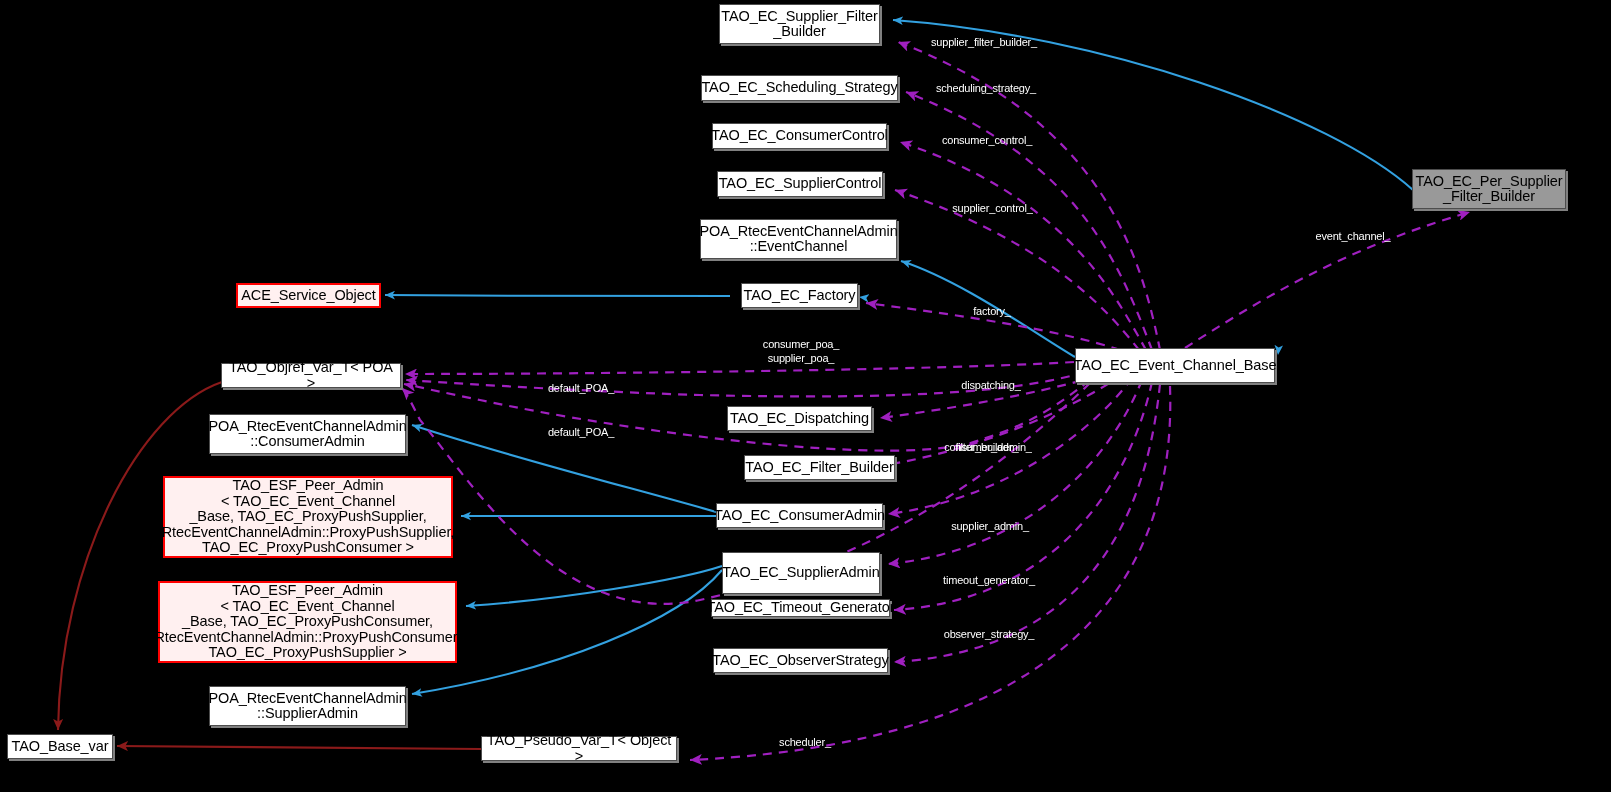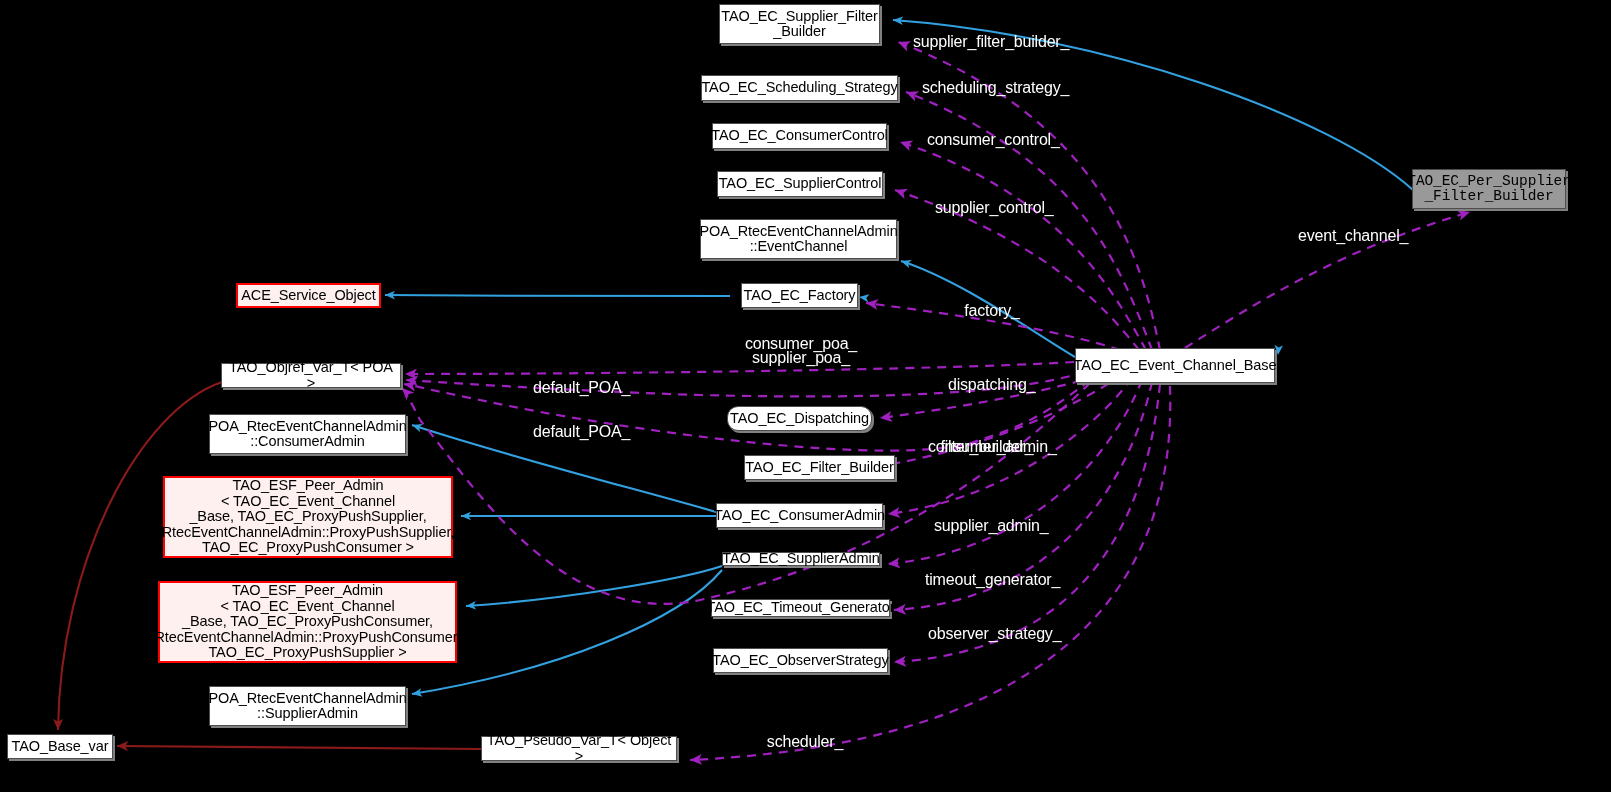--- a/index.html
+++ b/index.html
@@ -7,21 +7,21 @@
   body{width:1611px;height:792px;overflow:hidden;font-family:"Liberation Sans",sans-serif;}
   #graph{position:relative;width:1611px;height:792px;background:#000;}
   svg{position:absolute;left:0;top:0;width:1611px;height:792px;}
   .node{position:absolute;box-sizing:border-box;background:#ffffff;
         border:1px solid #4d4d4d;box-shadow:2px 2px 0 0 #808080;
         display:flex;align-items:center;justify-content:center;
         text-align:center;color:#000;font-size:14.5px;line-height:15.5px;
         letter-spacing:-0.1px;white-space:pre-line;padding:0 4px;}
   .node.red{border:2px solid #ff0000;background:#fff0f0;box-shadow:none;}
   .node.cur{background:#999999;border:1px solid #4d4d4d;box-shadow:2px 2px 0 0 #808080;}
-  .elabel{position:absolute;color:#ffffff;font-size:16px;line-height:14px;
+  .elabel{position:absolute;color:#ffffff;font-size:11px;line-height:14px;
           white-space:pre-line;text-align:center;letter-spacing:-0.2px;}
 </style>
 </head>
 <body>
 
 <div id="graph">
 
   <svg viewBox="0 0 1611 792">
     <defs>
       <marker id="arrBlue" markerWidth="11" markerHeight="9" refX="10" refY="4.5" orient="auto" markerUnits="userSpaceOnUse">
@@ -106,35 +106,35 @@
 RtecEventChannelAdmin::ProxyPushConsumer,
 TAO_EC_ProxyPushSupplier &gt;</div>
 
   <div class="node" style="left:209px;top:686px;width:197px;height:40px;">POA_RtecEventChannelAdmin
 ::SupplierAdmin</div>
 
   <div class="node" style="left:7px;top:734px;width:106px;height:25px;">TAO_Base_var</div>
 
   <div class="node" style="left:481px;top:736px;width:196px;height:25px;">TAO_Pseudo_Var_T&lt; Object &gt;</div>
 
-  <div class="node" style="left:727px;top:406px;width:145px;height:25px;border-radius:11px;">TAO_EC_Dispatching</div>
+  <div class="node" style="left:727px;top:406px;width:145px;height:25px;">TAO_EC_Dispatching</div>
 
   <div class="node" style="left:724px;top:455px;width:151px;height:25px;margin-left:20px;">TAO_EC_Filter_Builder</div>
 
   <div class="node" style="left:716px;top:503px;width:167px;height:25px;">TAO_EC_ConsumerAdmin</div>
 
-  <div class="node" style="left:722px;top:552px;width:158px;height:14px;">TAO_EC_SupplierAdmin</div>
+  <div class="node" style="left:722px;top:552px;width:158px;height:42px;">TAO_EC_SupplierAdmin</div>
 
   <div class="node" style="left:711px;top:599px;width:179px;height:18px;">TAO_EC_Timeout_Generator</div>
 
   <div class="node" style="left:713px;top:648px;width:175px;height:25px;">TAO_EC_ObserverStrategy</div>
 
   <div class="node" style="left:1075px;top:348px;width:200px;height:35px;">TAO_EC_Event_Channel_Base</div>
 
-  <div class="node cur" style="left:1412px;top:169px;width:154px;height:40px;font-family:Liberation Mono, monospace;">TAO_EC_Per_Supplier
+  <div class="node cur" style="left:1412px;top:169px;width:154px;height:40px;">TAO_EC_Per_Supplier
 _Filter_Builder</div>
 
   <div class="elabel" style="left:913px;top:35px;width:142px;">supplier_filter_builder_</div>
 
   <div class="elabel" style="left:922px;top:81px;width:128px;">scheduling_strategy_</div>
 
   <div class="elabel" style="left:927px;top:133px;width:120px;">consumer_control_</div>
 
   <div class="elabel" style="left:935px;top:201px;width:115px;">supplier_control_</div>
 

